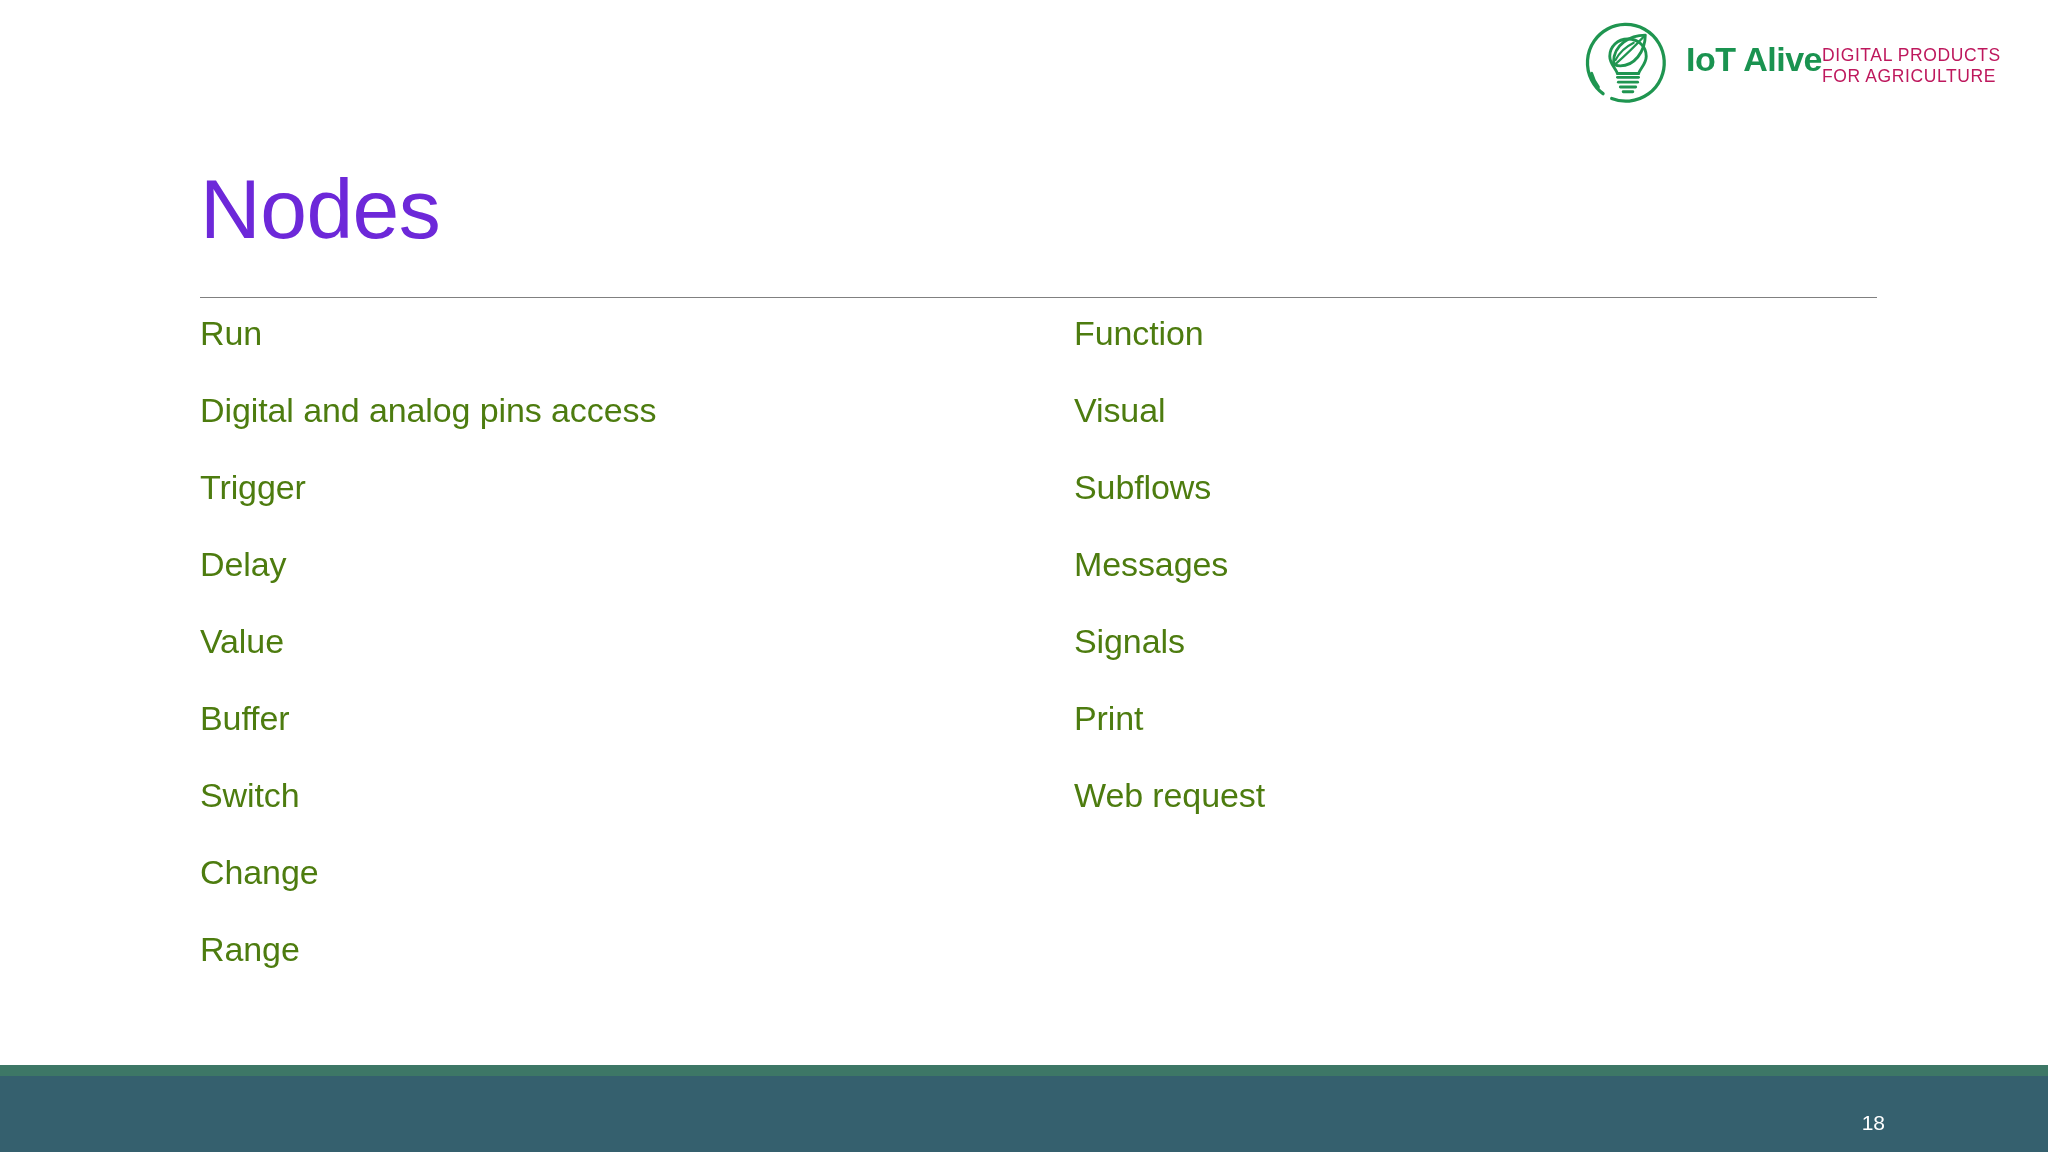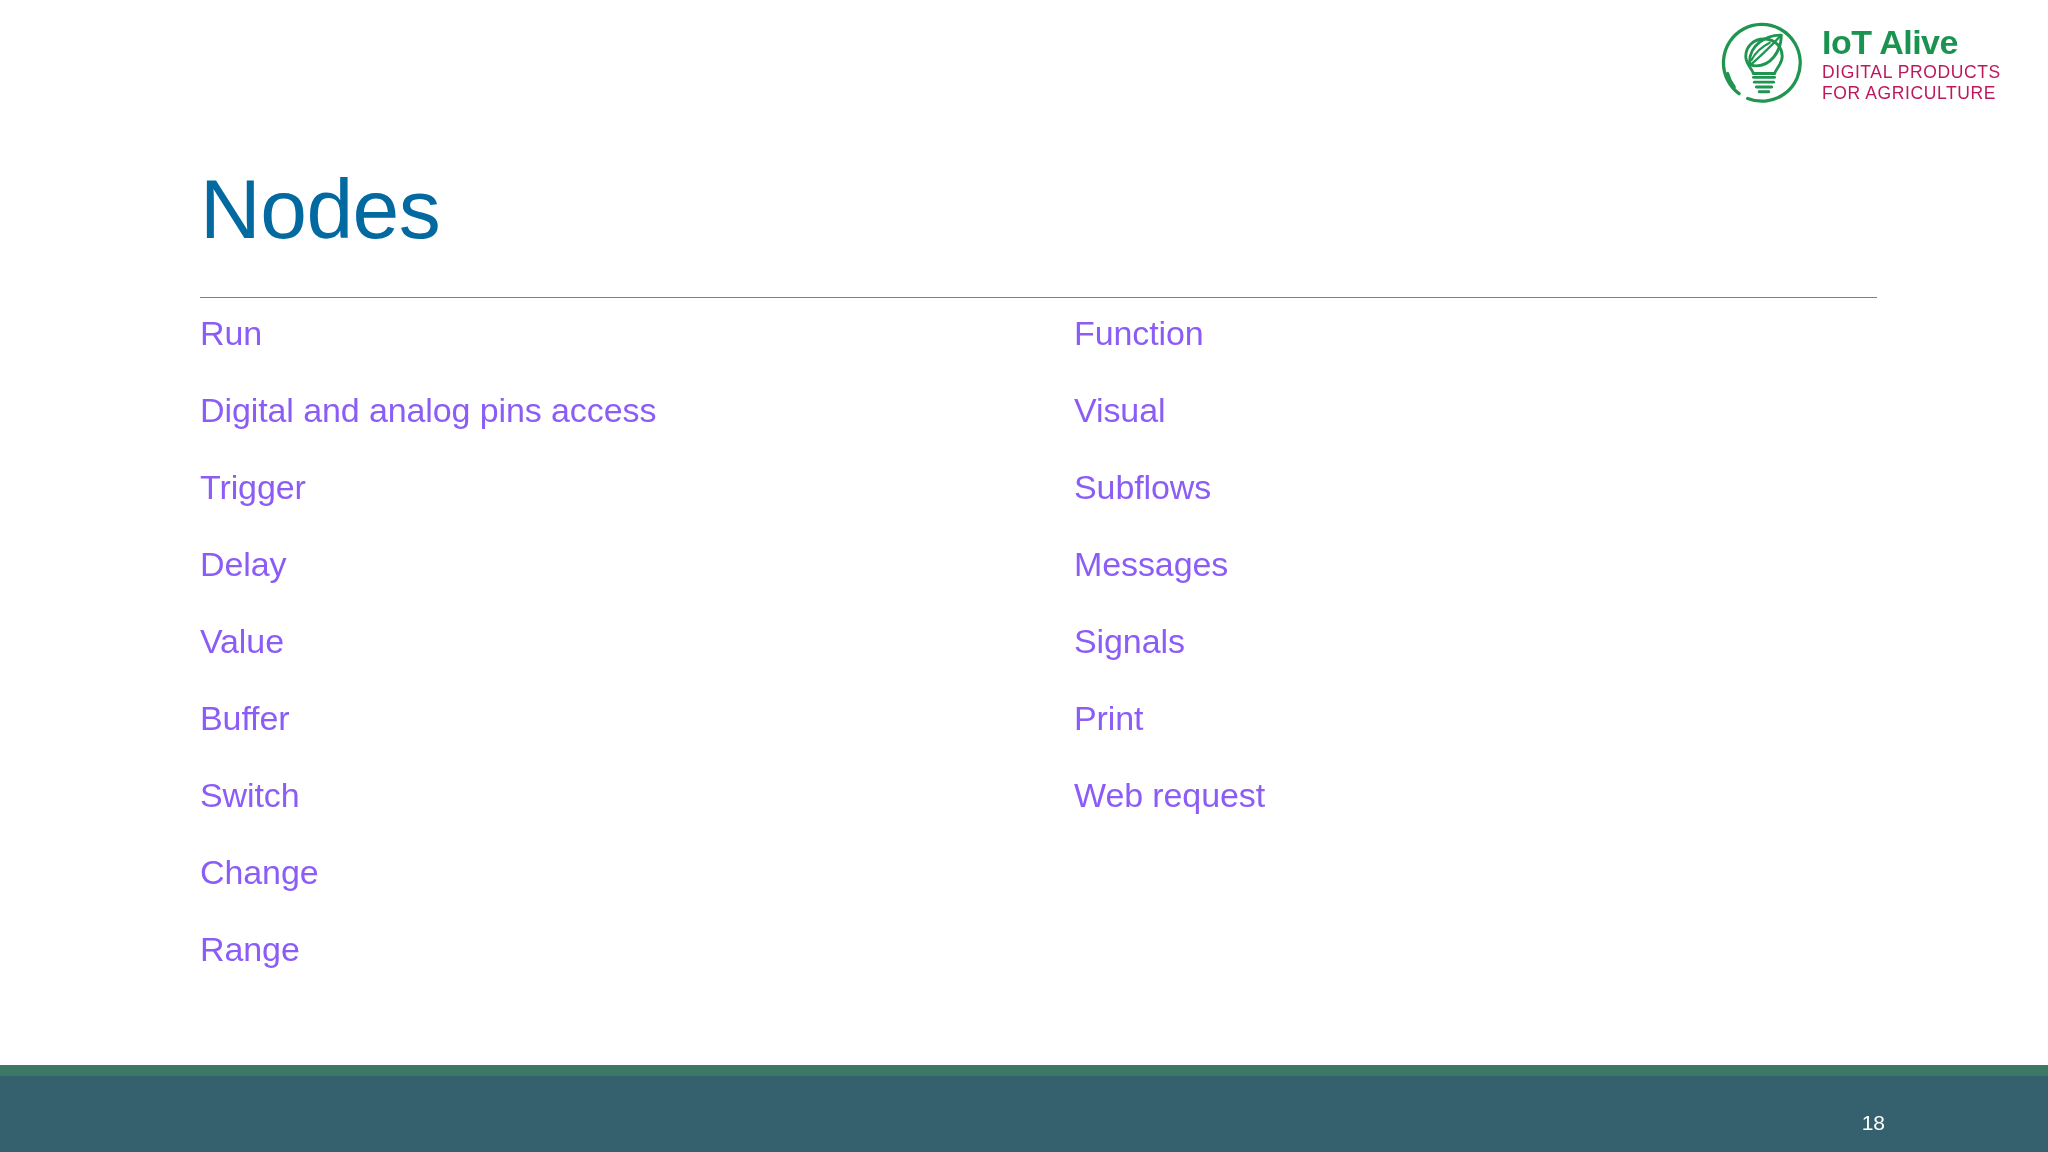--- a/index.html
+++ b/index.html
@@ -32,21 +32,20 @@
     gap: 10px;
   }
   .logo-mark {
     width: 96px;
     height: 96px;
     flex: 0 0 auto;
     display: block;
   }
   .logo-text {
     display: flex;
-    flex-direction: column;
     padding-top: 4px;
   }
   .logo-wordmark {
     font-family: "Liberation Sans", sans-serif;
     font-weight: bold;
     font-size: 34px;
     line-height: 1.0;
     color: #1a9350;
     letter-spacing: -0.5px;
   }
@@ -62,21 +61,21 @@
   }
 
   
   .title {
     position: absolute;
     left: 200px;
     top: 167px;
     font-size: 84px;
     line-height: 1.0;
     font-weight: 300;
-    color: #0369a1;
+    color: #6d28d9;
     letter-spacing: -0.5px;
     white-space: nowrap;
   }
   .title-rule {
     position: absolute;
     left: 200px;
     top: 297px;
     width: 1677px;
     height: 0;
     border-top: 1.6px solid #808080;
@@ -95,21 +94,21 @@
     display: flex;
     flex-direction: column;
   }
   .col-left  { width: 874px; }
   .col-right { width: 816px; }
 
   .bullet {
     font-size: 34px;
     line-height: 1.0;
     font-weight: 400;
-    color: #8b5cf6;
+    color: #4d7c0f;
     height: 77px;
     display: flex;
     align-items: flex-start;
     white-space: nowrap;
     letter-spacing: -0.1px;
     text-align: center;
   }
 
   
   .footer-stripe {

